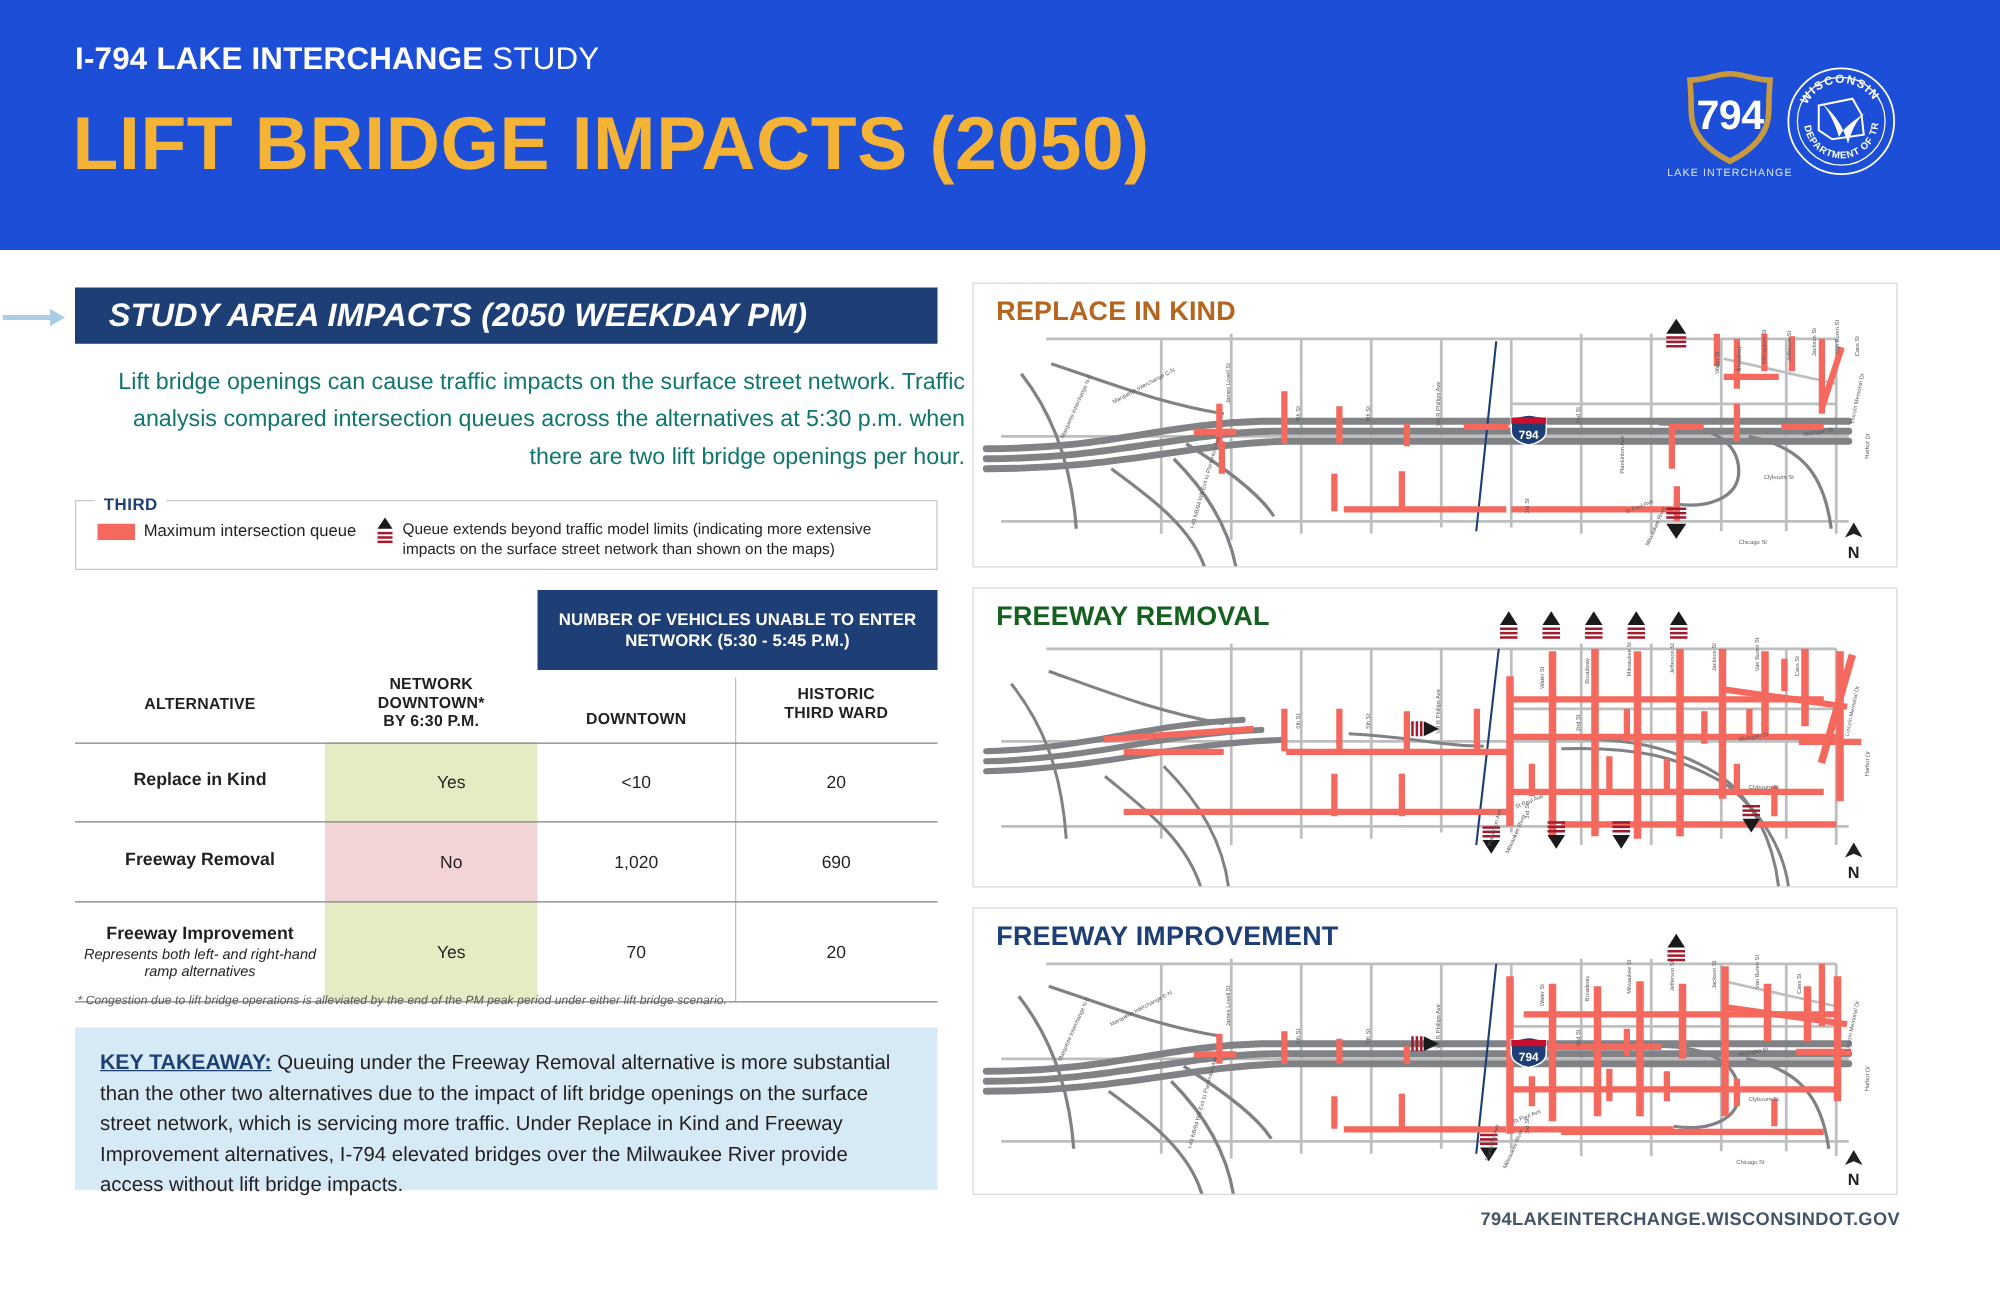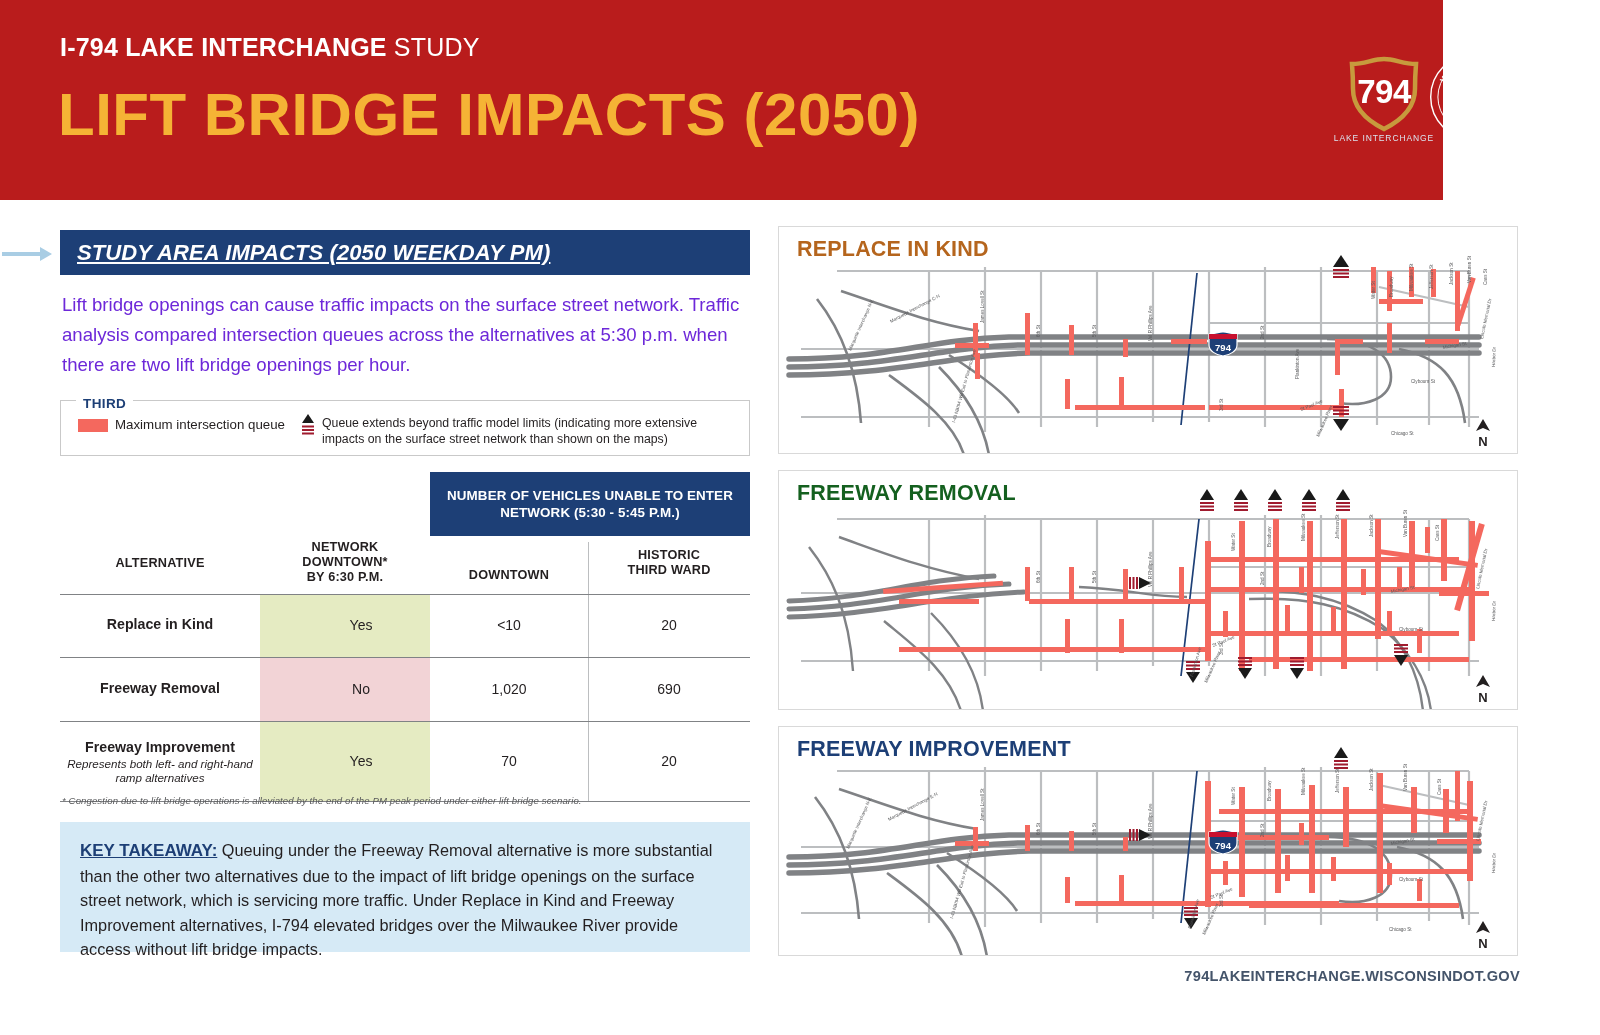--- a/index.html
+++ b/index.html
@@ -6,22 +6,22 @@
   html, body {
     width: 1600px; height: 1035px;
     font-family: "Liberation Sans", sans-serif;
     background: #ffffff;
     overflow: hidden;
   }
   #page { position: relative; width: 1600px; height: 1035px; background:#fff; }
 
   
   .header {
-    position: absolute; left:0; top:0; width:1443px; height:200px;
-    background:#b91c1c;
+    position: absolute; left:0; top:0; width:1600px; height:200px;
+    background:#1d4ed8;
   }
   .hdr-kicker {
     position:absolute; left:60px; top:33px;
     font-size:25px; font-weight:400; color:#ffffff;
     letter-spacing:0.2px; font-stretch:condensed;
   }
   .hdr-kicker b { font-weight:700; }
   .hdr-title {
     position:absolute; left:58px; top:62px; width:900px;
     font-size:60px; line-height:53px; font-weight:700;
@@ -41,28 +41,27 @@
   }
   .logo-wisdot { position:absolute; left:1428px; top:52px; width:90px; height:90px; }
 
   
   .arrow-in {
     position:absolute; left:2px; top:246px; width:52px; height:16px;
   }
   .sec-head {
     position:absolute; left:60px; top:230px; width:690px; height:45px;
     background:#1d3f76; color:#fff;
-    font-size:22px; font-weight:700; font-style:italic;
-    display:flex; align-items:center; padding-left:17px;
+    font-size:26px; font-weight:700; font-style:italic;
+    display:flex; align-items:center; padding-left:27px;
     letter-spacing:0.1px;
-    text-decoration:underline;
   }
   .intro {
     position:absolute; left:62px; top:290px; width:710px;
-    font-size:18.6px; line-height:30px; color:#6d28d9;
+    font-size:18.6px; line-height:30px; color:#0f766e;text-align:right;
   }
 
   
   .legend-box {
     position:absolute; left:60px; top:400px; width:690px; height:56px;
     border:1px solid #c9c9c9;
   }
   .legend-title {
     position:absolute; left:76px; top:396px;
     background:#fff; padding:0 7px;

